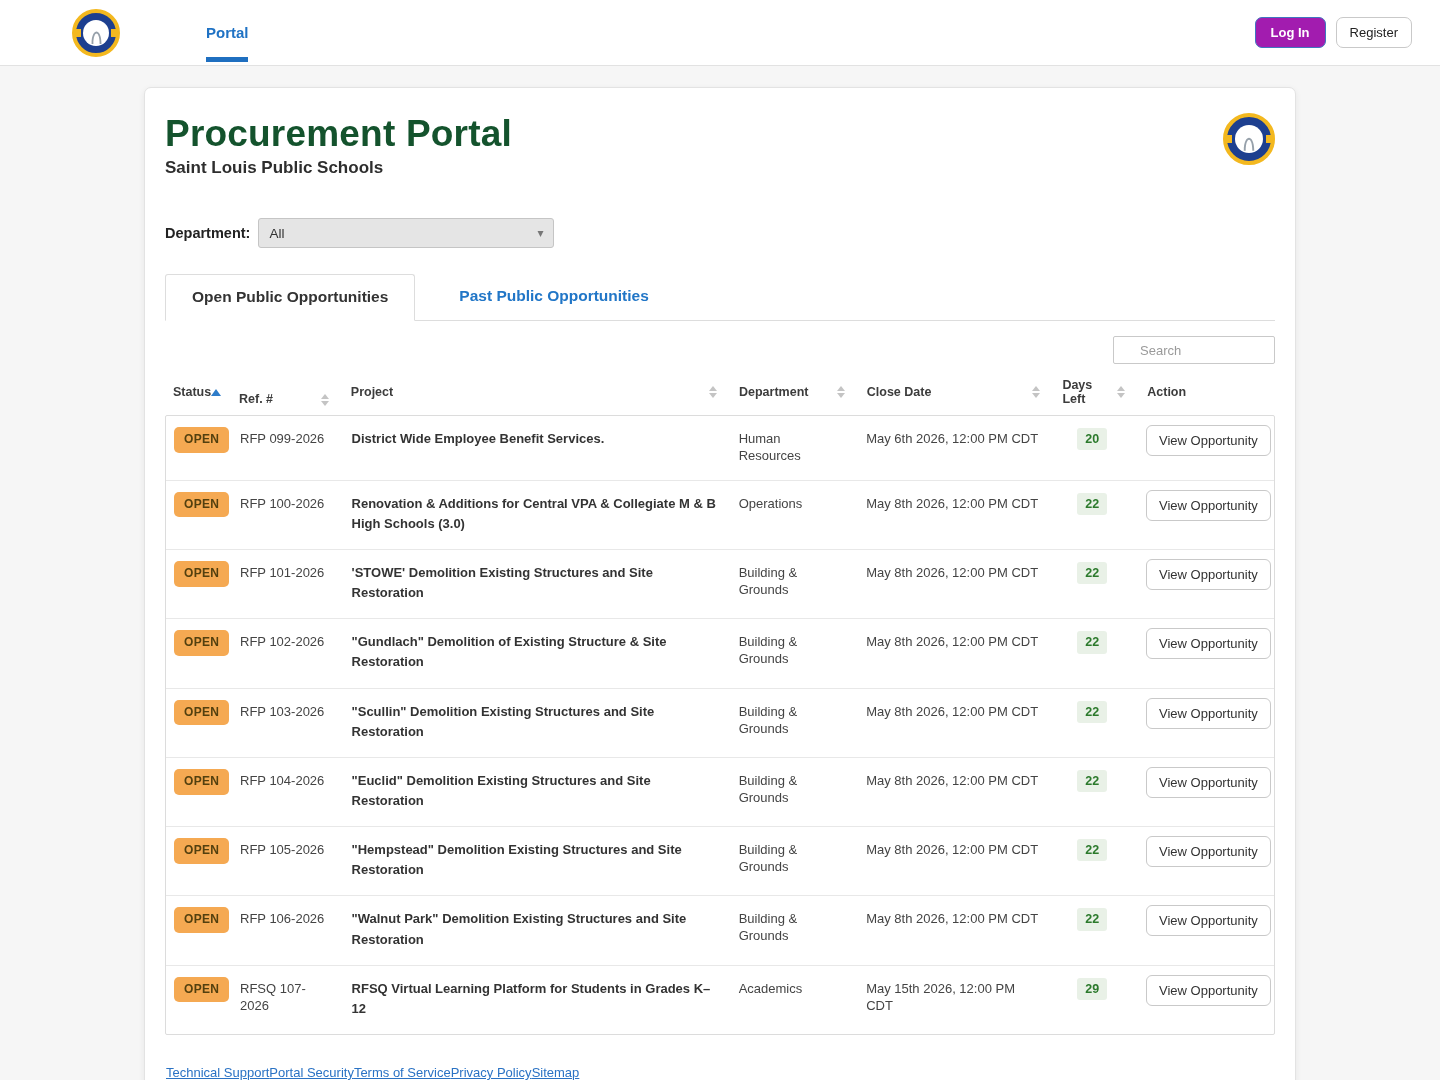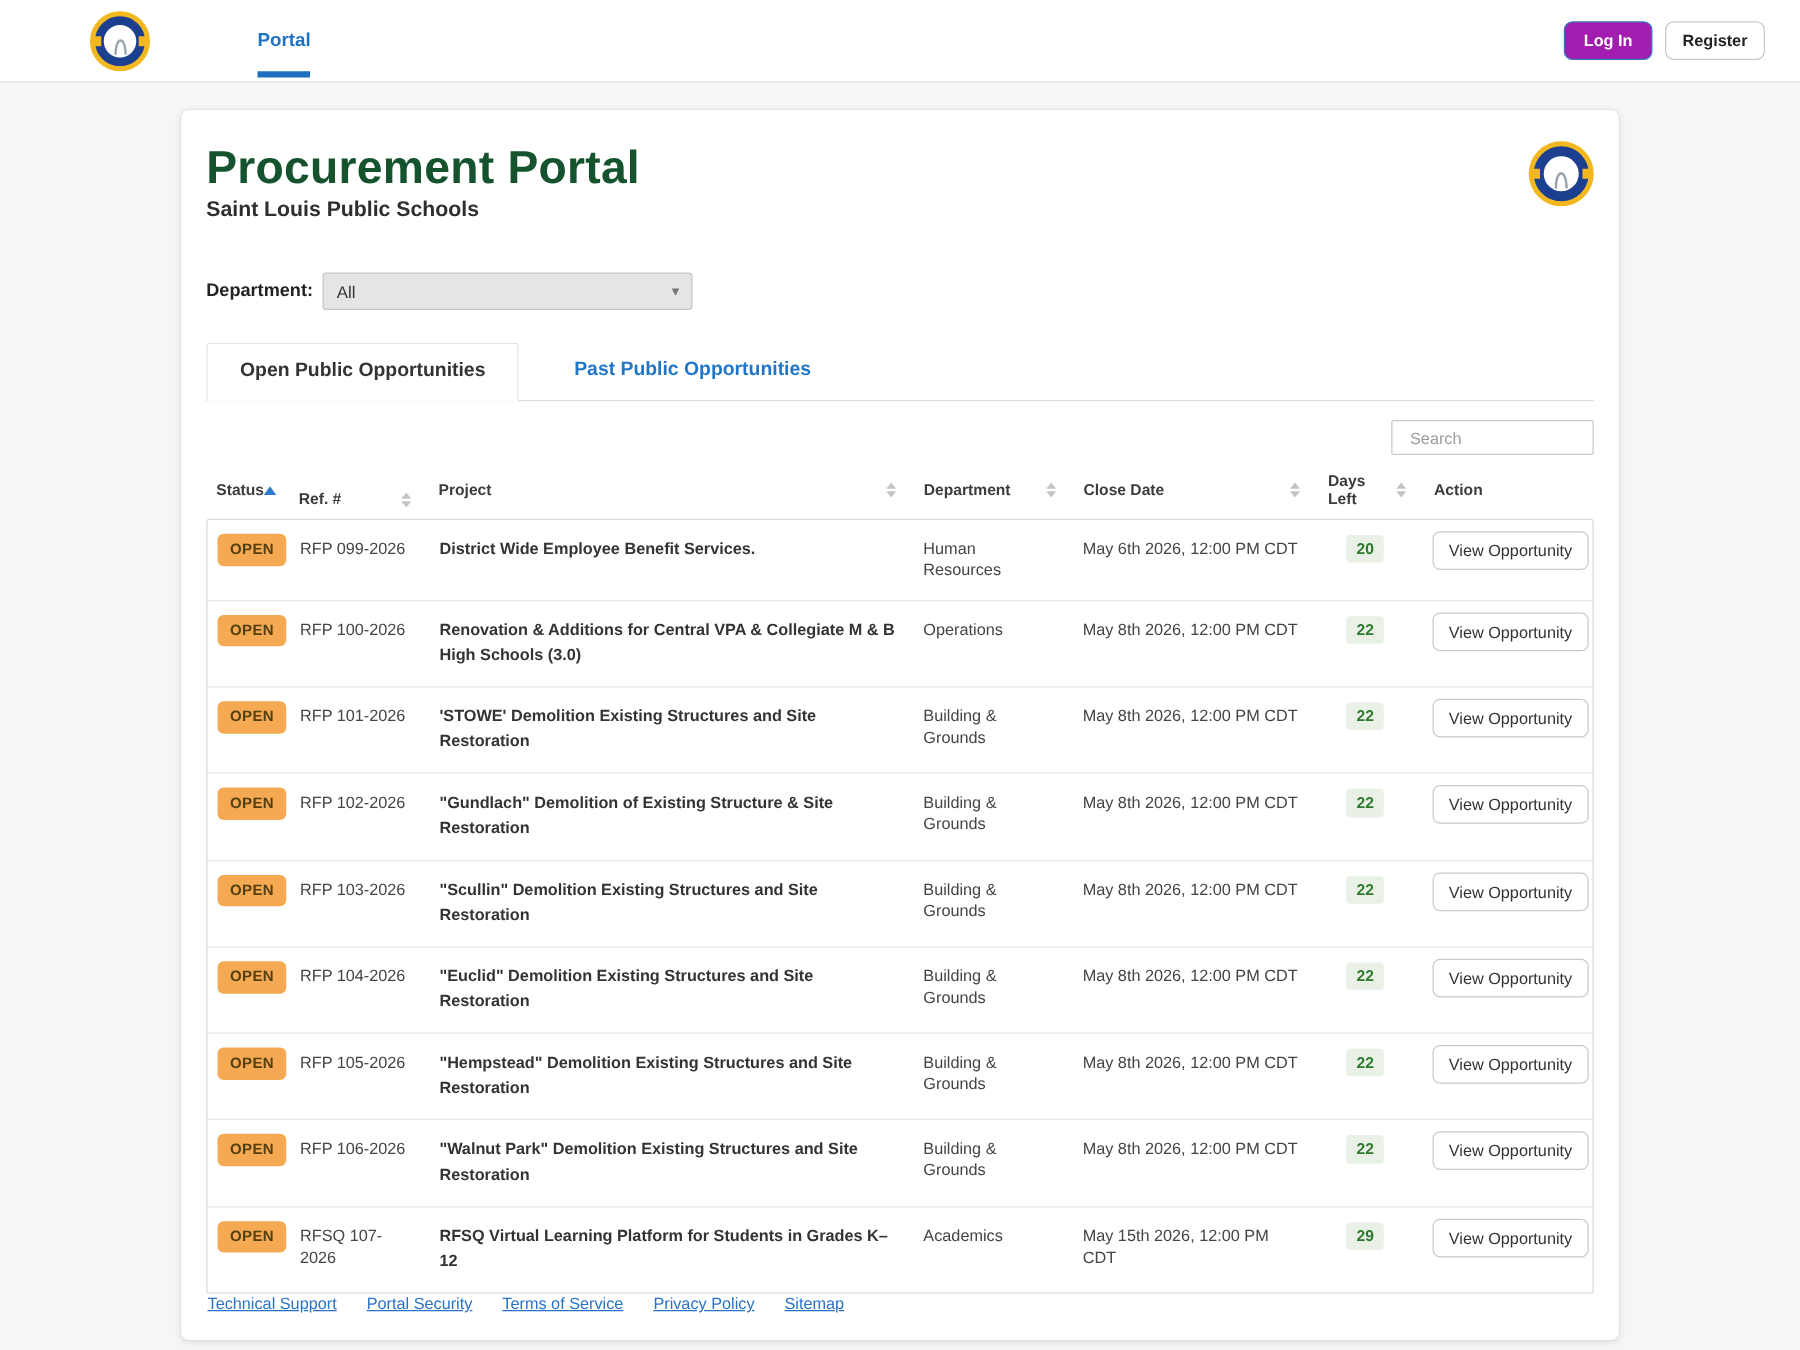--- a/index.html
+++ b/index.html
@@ -43,21 +43,21 @@
     content:""; position:absolute; left:50%; transform:translateX(-50%);
     bottom:3px; width:42px; height:5px; background:#1f6fc0;
   }
   .nav-actions { margin-left:auto; display:flex; gap:10px; }
   .btn-login {
     background:#a21caf; color:#fff; border:1px solid #3f76c0; border-radius:7px;
     font-family:inherit; font-size:13px; font-weight:bold; padding:7px 15px; cursor:pointer;
   }
   .btn-register {
     background:#fff; color:#222; border:1px solid #c9c9c9; border-radius:7px;
-    font-family:inherit; font-size:13px; font-weight:bold; padding:7px 13px; cursor:pointer;
+    font-family:inherit; font-size:13px; font-weight:normal; padding:7px 13px; cursor:pointer;
   }
   
   .card {
     width:1152px; margin:21px auto 0; background:#fff;
     border:1px solid #e3e3e3; border-radius:7px;
     box-shadow:0 2px 6px rgba(0,0,0,.07);
     padding:25px 20px 22px;
   }
   .card-header { display:flex; justify-content:space-between; align-items:flex-start; }
   .page-title { color:#14532d; font-size:37px; font-weight:bold; letter-spacing:.2px; }
@@ -79,21 +79,21 @@
   }
   .tab.active {
     color:#333; background:#fff; border:1px solid #ddd; border-bottom:1px solid #fff;
     border-radius:3px 3px 0 0;
   }
   .tab:not(.active) { margin-left:18px; }
   
   .search-row { display:flex; justify-content:flex-end; margin:15px 0 8px; }
   .search {
     width:162px; height:28px; border:1px solid #c9c9c9; border-radius:2px;
-    font-family:inherit; font-size:13px; padding:0 14px; color:#000000;
+    font-family:inherit; font-size:13px; padding:0 26px; color:#000000;
   }
   .search::placeholder { color:#9a9a9a; }
   
   .thead { display:flex; padding:6px 0 9px; }
   .th {
     font-size:12.5px; font-weight:bold; color:#3c3c3c;
     display:flex; align-items:center; justify-content:space-between;
     padding:0 14px 0 8px; cursor:pointer;
   }
   .col-0 { width:66px; }
@@ -121,21 +121,21 @@
     display:inline-block; background:#e9f1e7; color:#2c7a2c; font-weight:bold;
     font-size:12.5px; padding:3px 8px; border-radius:3px;
   }
   .td.col-5 { padding-top:12px; padding-left:24px; }
   .btn-view {
     background:#fff; border:1px solid #c9c9c9; border-radius:6px; font-family:inherit;
     font-size:13px; color:#333; padding:7px 12px; cursor:pointer; white-space:nowrap;
   }
   .td.col-6 { padding-top:9px; }
   
-  .footer-links { display:flex; gap:24px; padding-left:1px; }
+  .footer-links { margin-top:30px; display:flex; padding-left:1px; }
   .footer-links a { color:#2a72c4; font-size:13px; text-decoration:underline; cursor:pointer; }
 </style>
 </head>
 <body>
 
 <header class="topnav">
   <div class="seal nav-seal">
     <span class="tab-l"></span>
     <span class="tab-r"></span>
     <span class="center">

